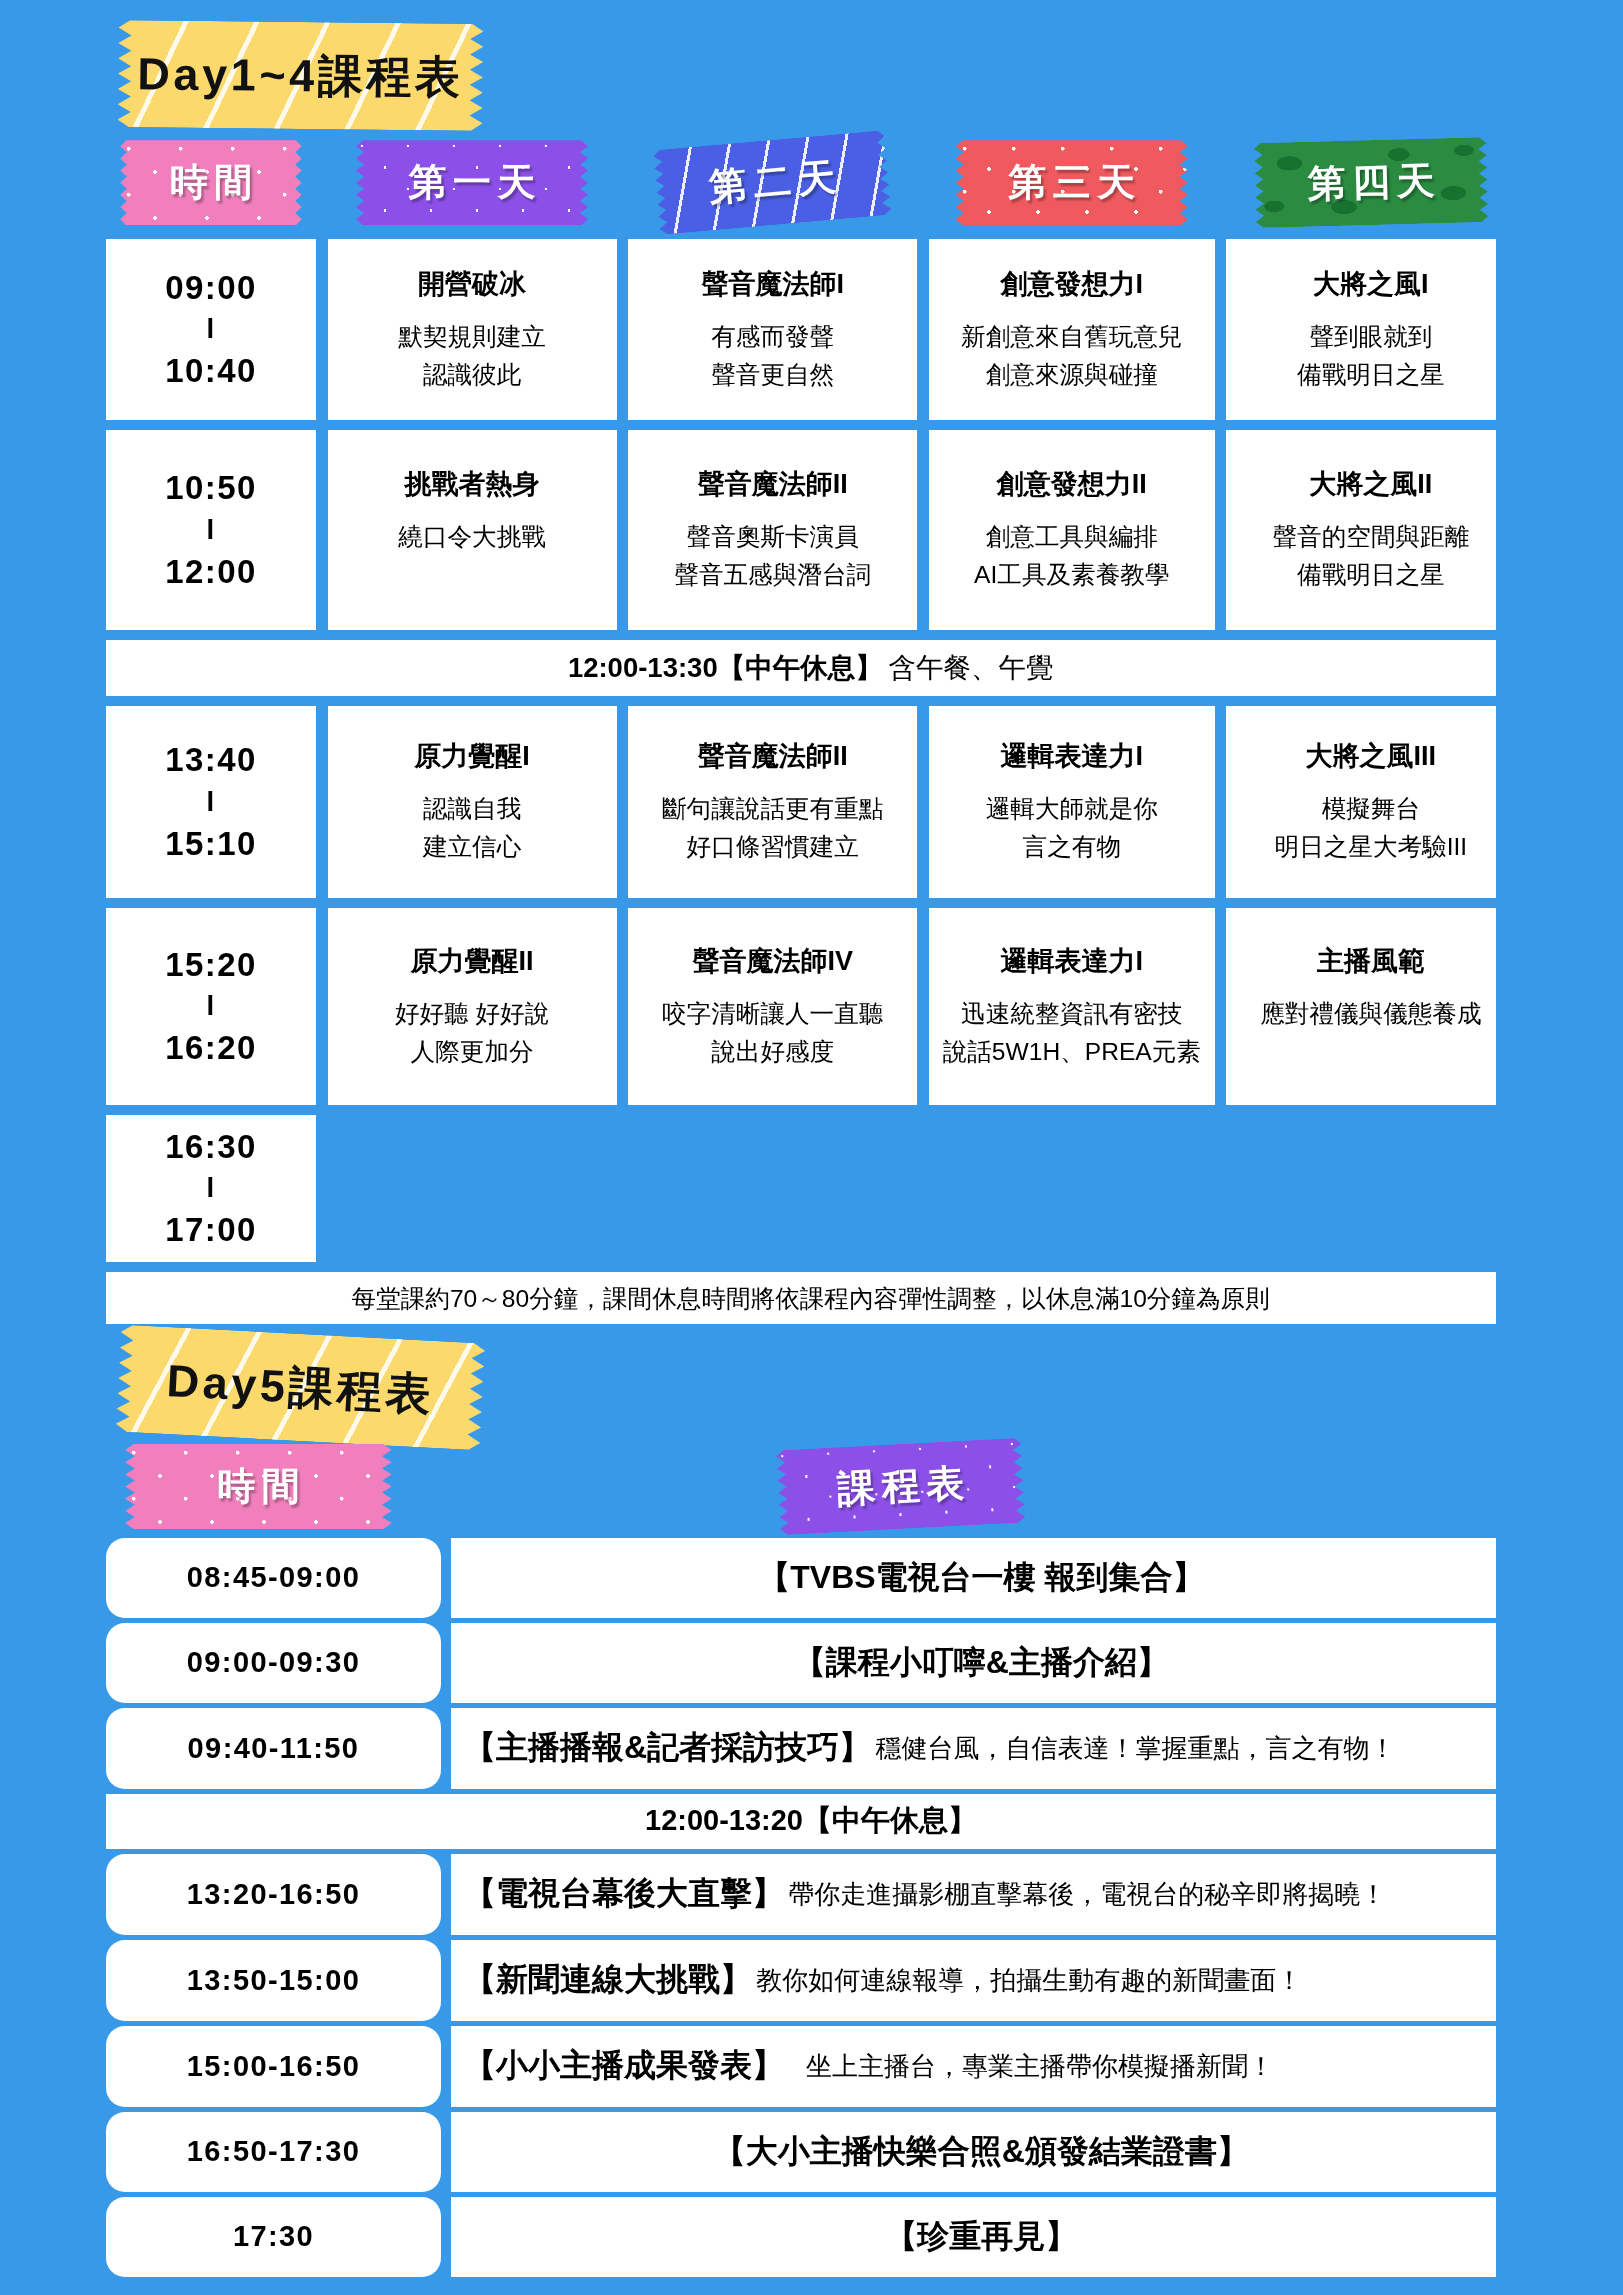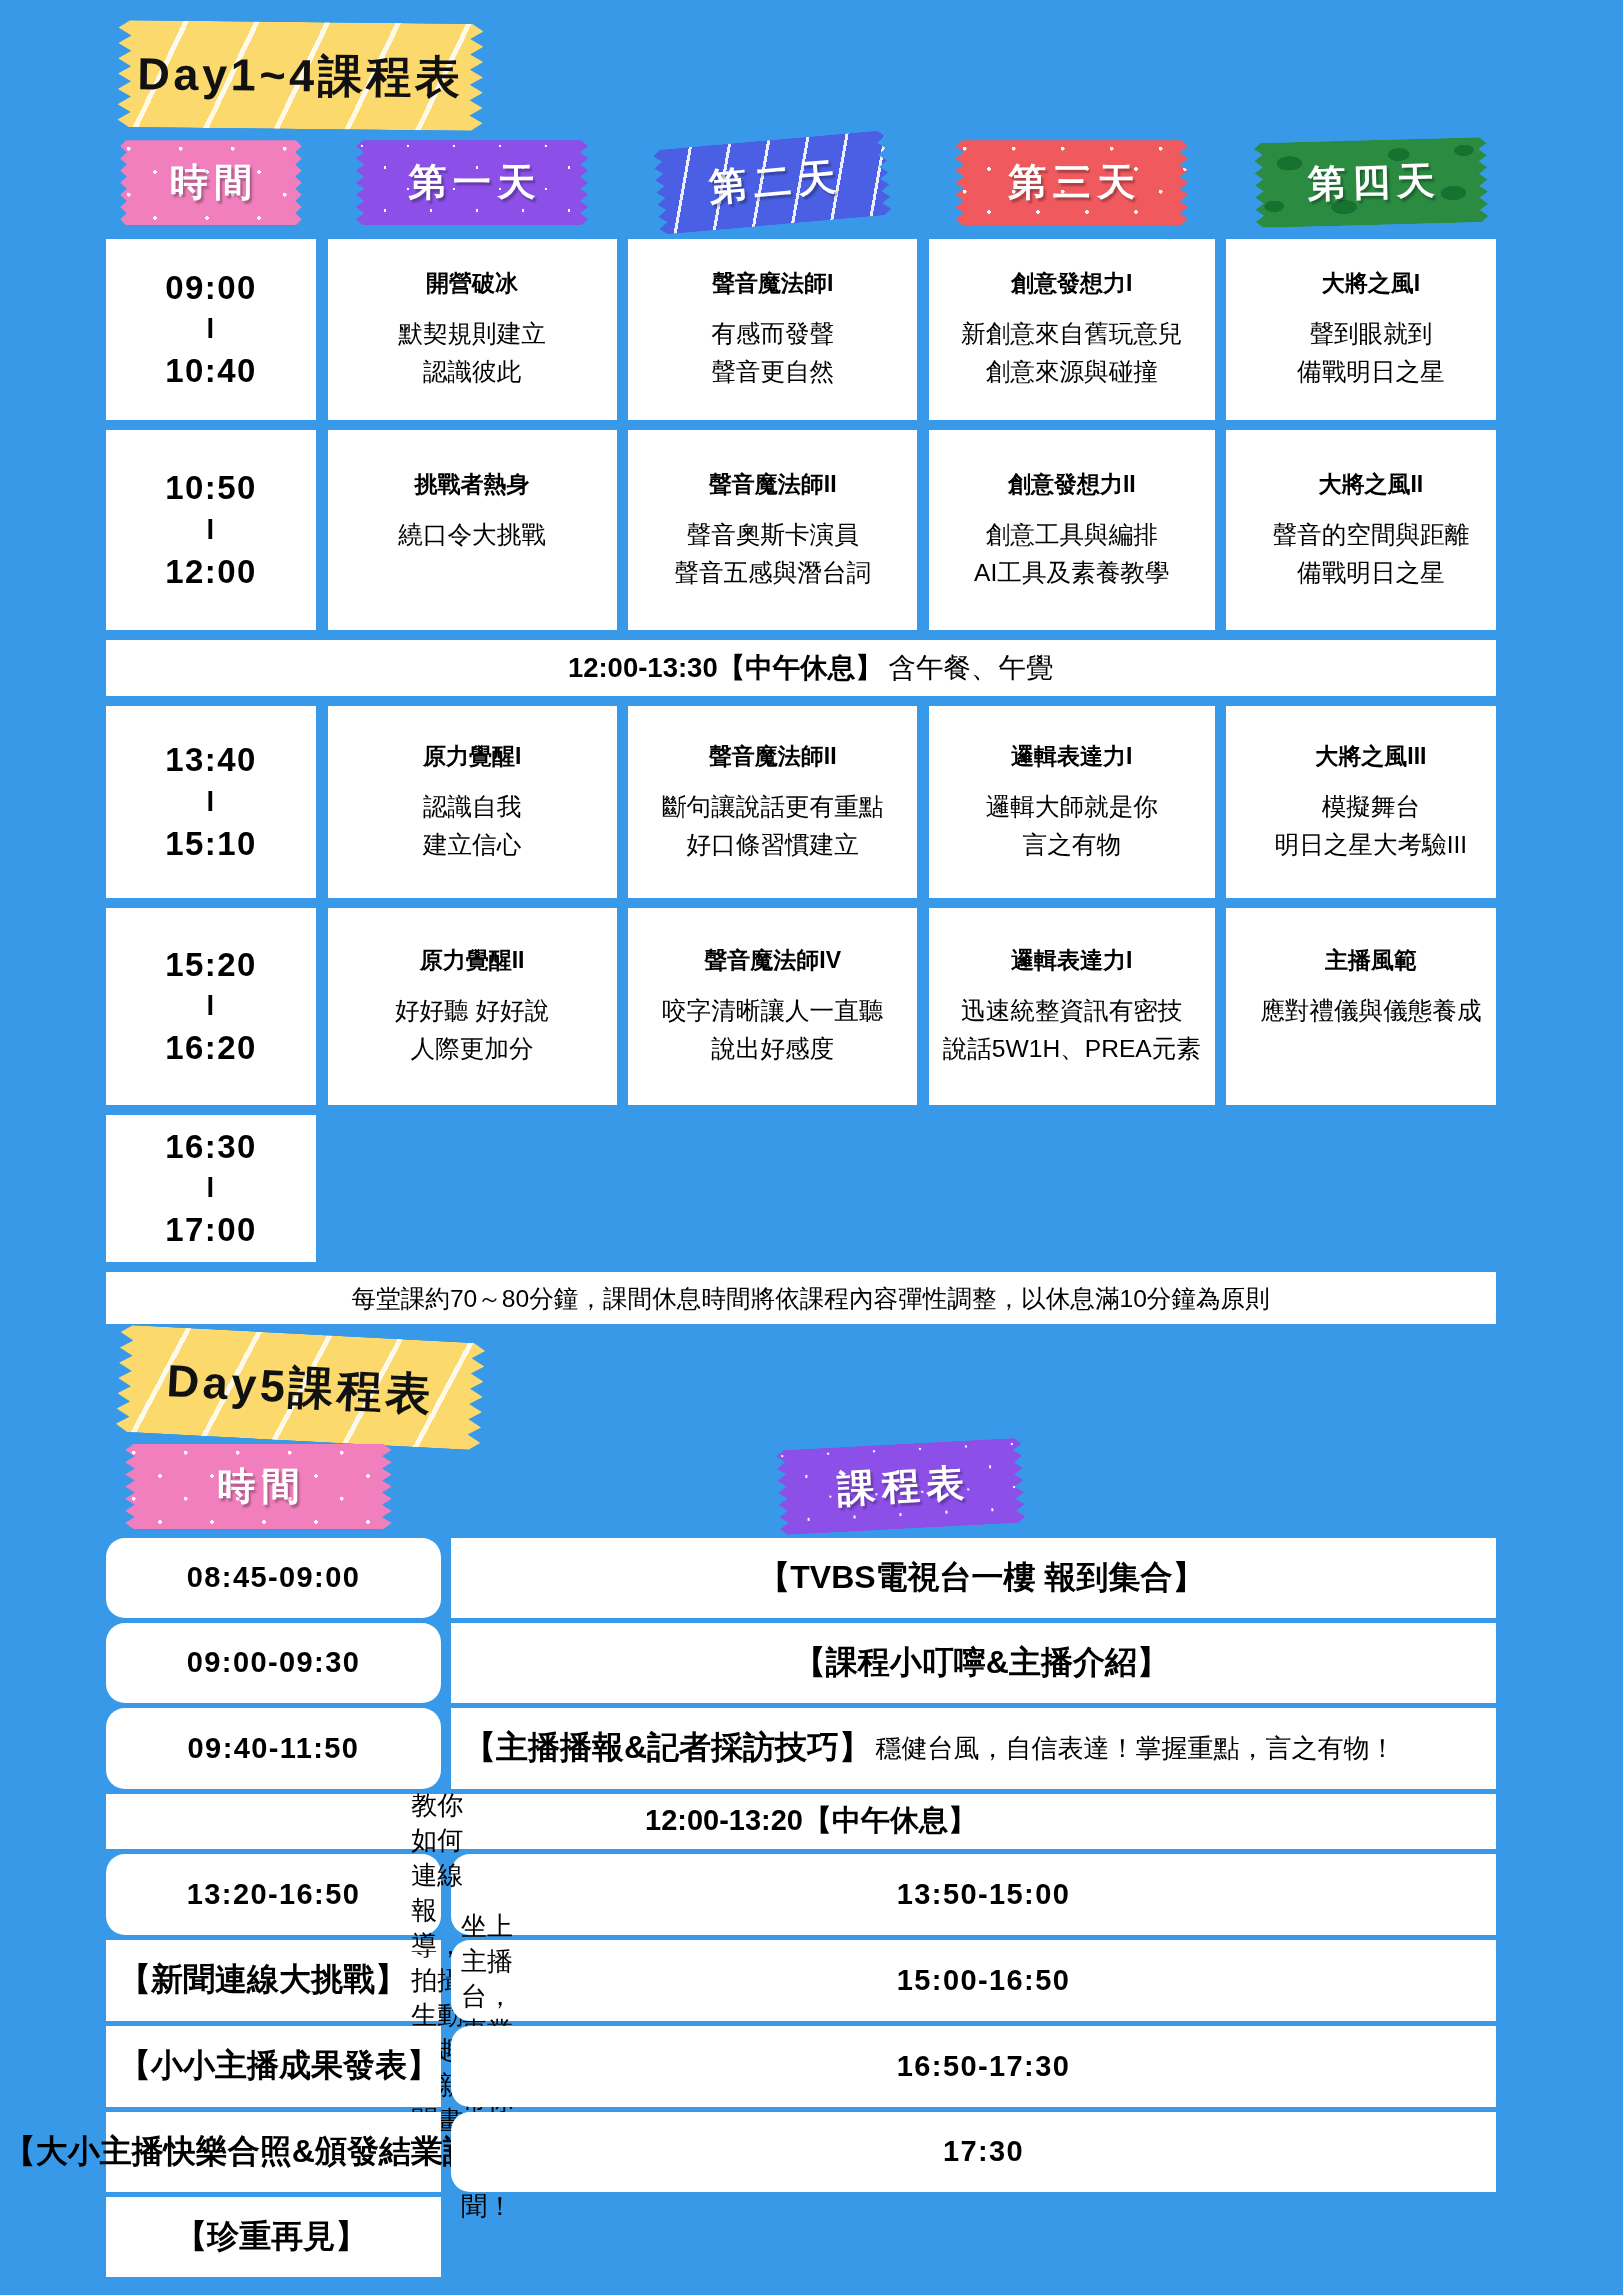--- a/index.html
+++ b/index.html
@@ -48,21 +48,21 @@
   .t14{display:grid;grid-template-columns:210px 289px 289px 286px 289px;
        grid-template-rows:93px 181px 200px 56px 192px 197px 147px 52px;
        gap:10px 11.6px;margin-top:7.2px;}
   .hcell{display:flex;align-items:center;justify-content:center;}
   .card{background:#fff;}
   .timecell{display:flex;flex-direction:column;align-items:center;justify-content:center;
             font-size:33px;font-weight:800;letter-spacing:1.4px;line-height:1.05;gap:10px;}
   .tsep{font-size:27.5px;font-weight:800;}
   .coursecell{display:flex;flex-direction:column;align-items:center;justify-content:center;
               text-align:center;padding:5.8px 4.3px;}
-  .ctitle{font-size:23px;font-weight:800;margin-bottom:16px;}
+  .ctitle{font-size:27px;font-weight:800;margin-bottom:16px;}
   .csub{font-size:24.6px;font-weight:400;line-height:1.55;min-height:1.55em;}
   .lunch,.note{grid-column:1/-1;display:flex;align-items:center;justify-content:center;}
   .lunch{font-size:27.5px;}
   .lunch .b{font-weight:800;} .lunch .r{font-weight:400;margin-left:5.8px;}
   .note{font-size:24.6px;font-weight:400;}
   .wide{grid-column:2/-1;}
   .wide .ctitle{margin-bottom:39px;}
 
   
   .d5head{display:flex;margin-top:2.9px;}
@@ -270,20 +270,24 @@
 
     <div class="card d5time">09:40-11:50</div>
     <div class="card d5cell">
       <span class="b">【主播播報&amp;記者採訪技巧】</span>
       <span class="r">穩健台風，自信表達！掌握重點，言之有物！</span>
     </div>
 
     <div class="card d5lunch">12:00-13:20【中午休息】</div>
 
     <div class="card d5time">13:20-16:50</div>
+    <div class="card d5cell">
+      <span class="b">【電視台幕後大直擊】</span>
+      <span class="r">帶你走進攝影棚直擊幕後，電視台的秘辛即將揭曉！</span>
+    </div>
 
     <div class="card d5time">13:50-15:00</div>
     <div class="card d5cell">
       <span class="b">【新聞連線大挑戰】</span>
       <span class="r">教你如何連線報導，拍攝生動有趣的新聞畫面！</span>
     </div>
 
     <div class="card d5time">15:00-16:50</div>
     <div class="card d5cell">
       <span class="b">【小小主播成果發表】</span>

